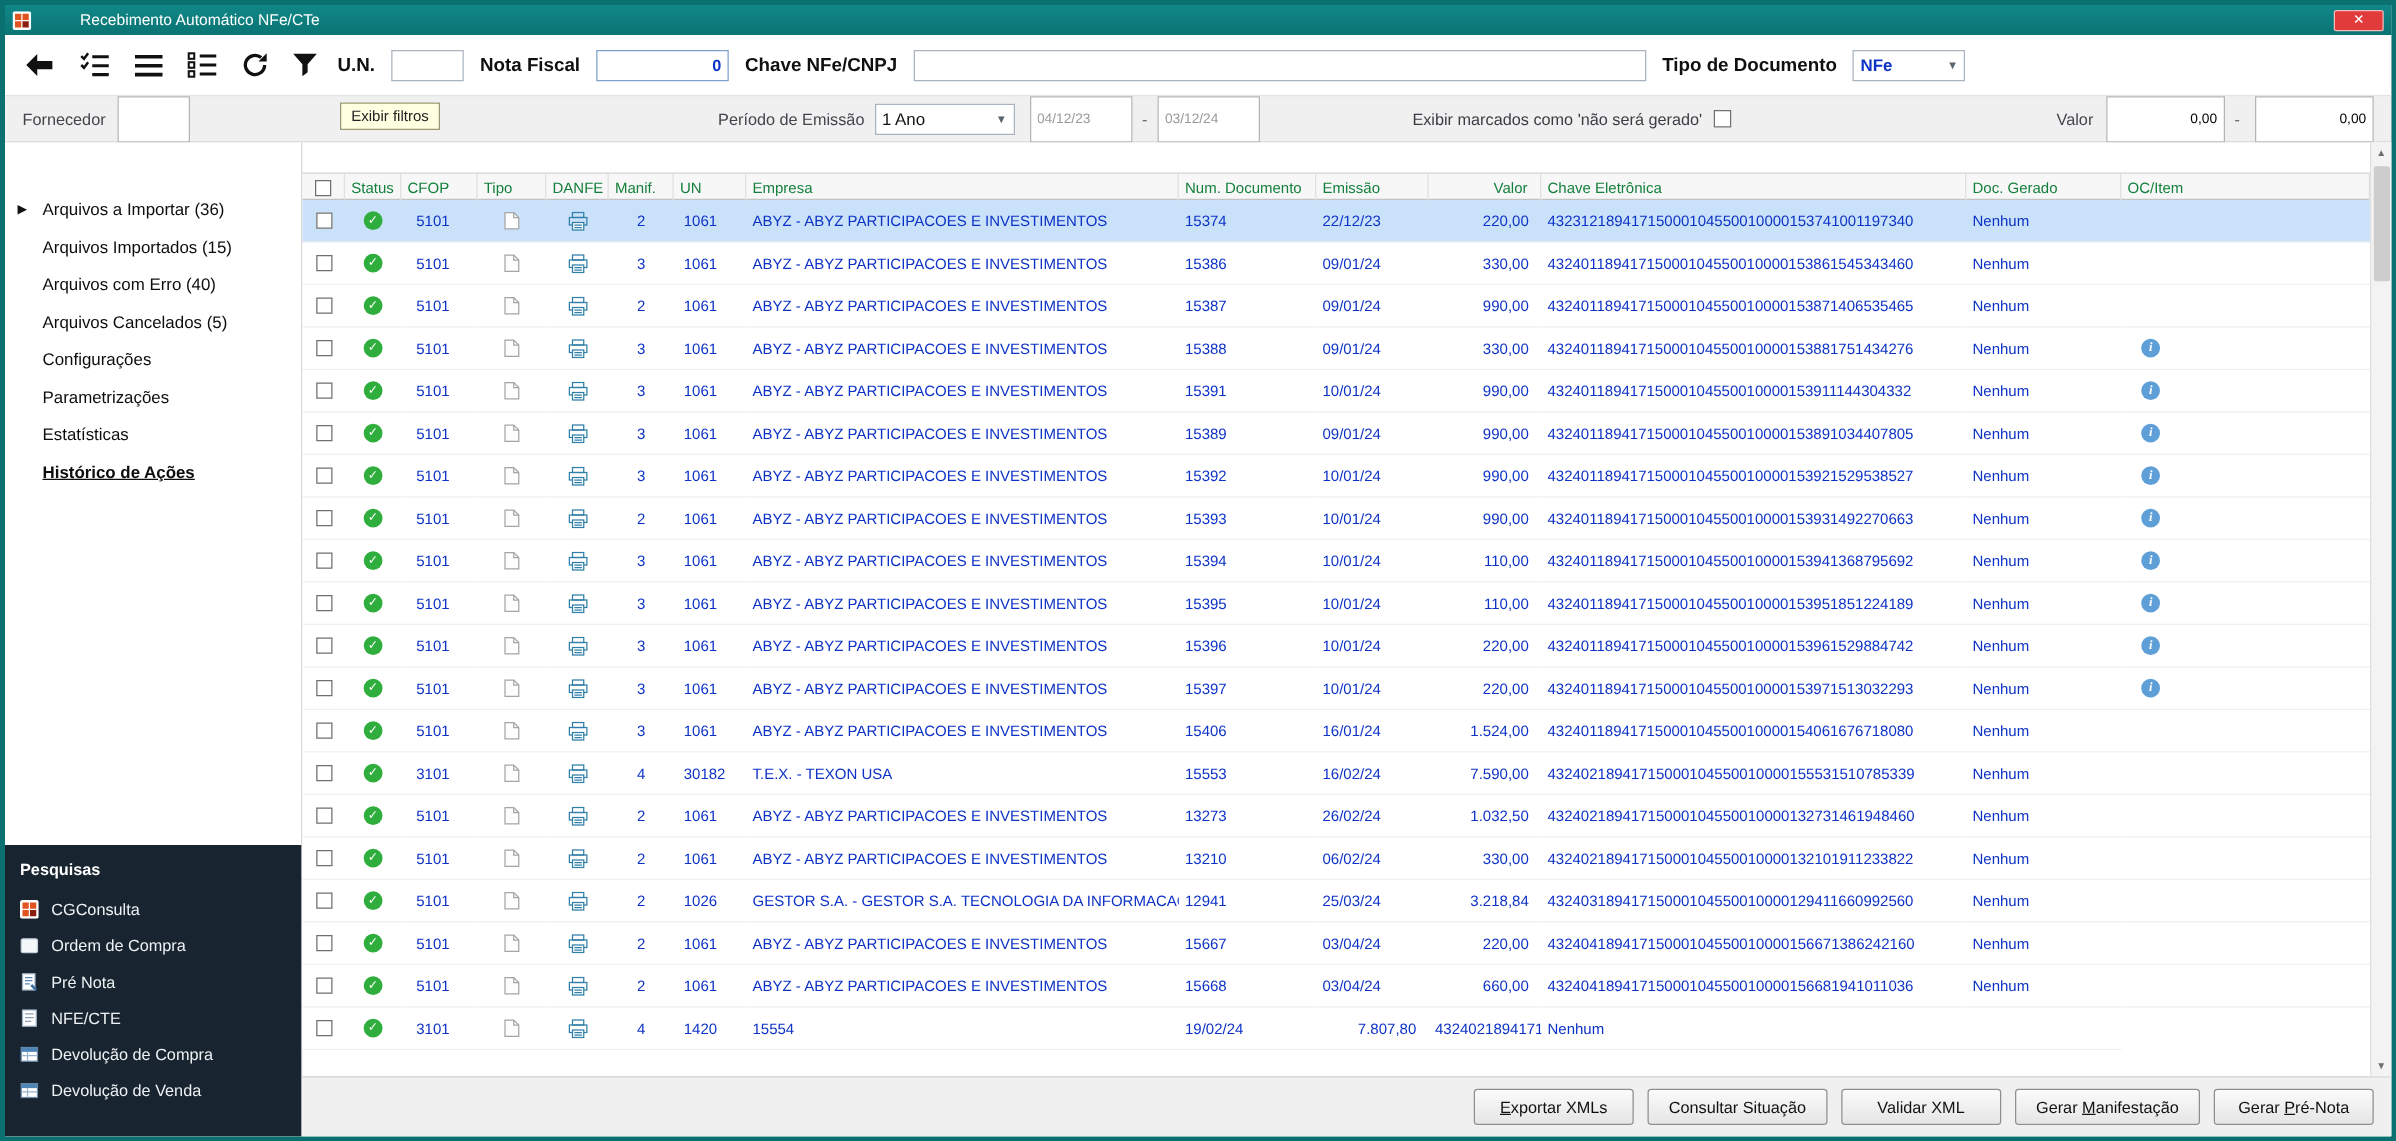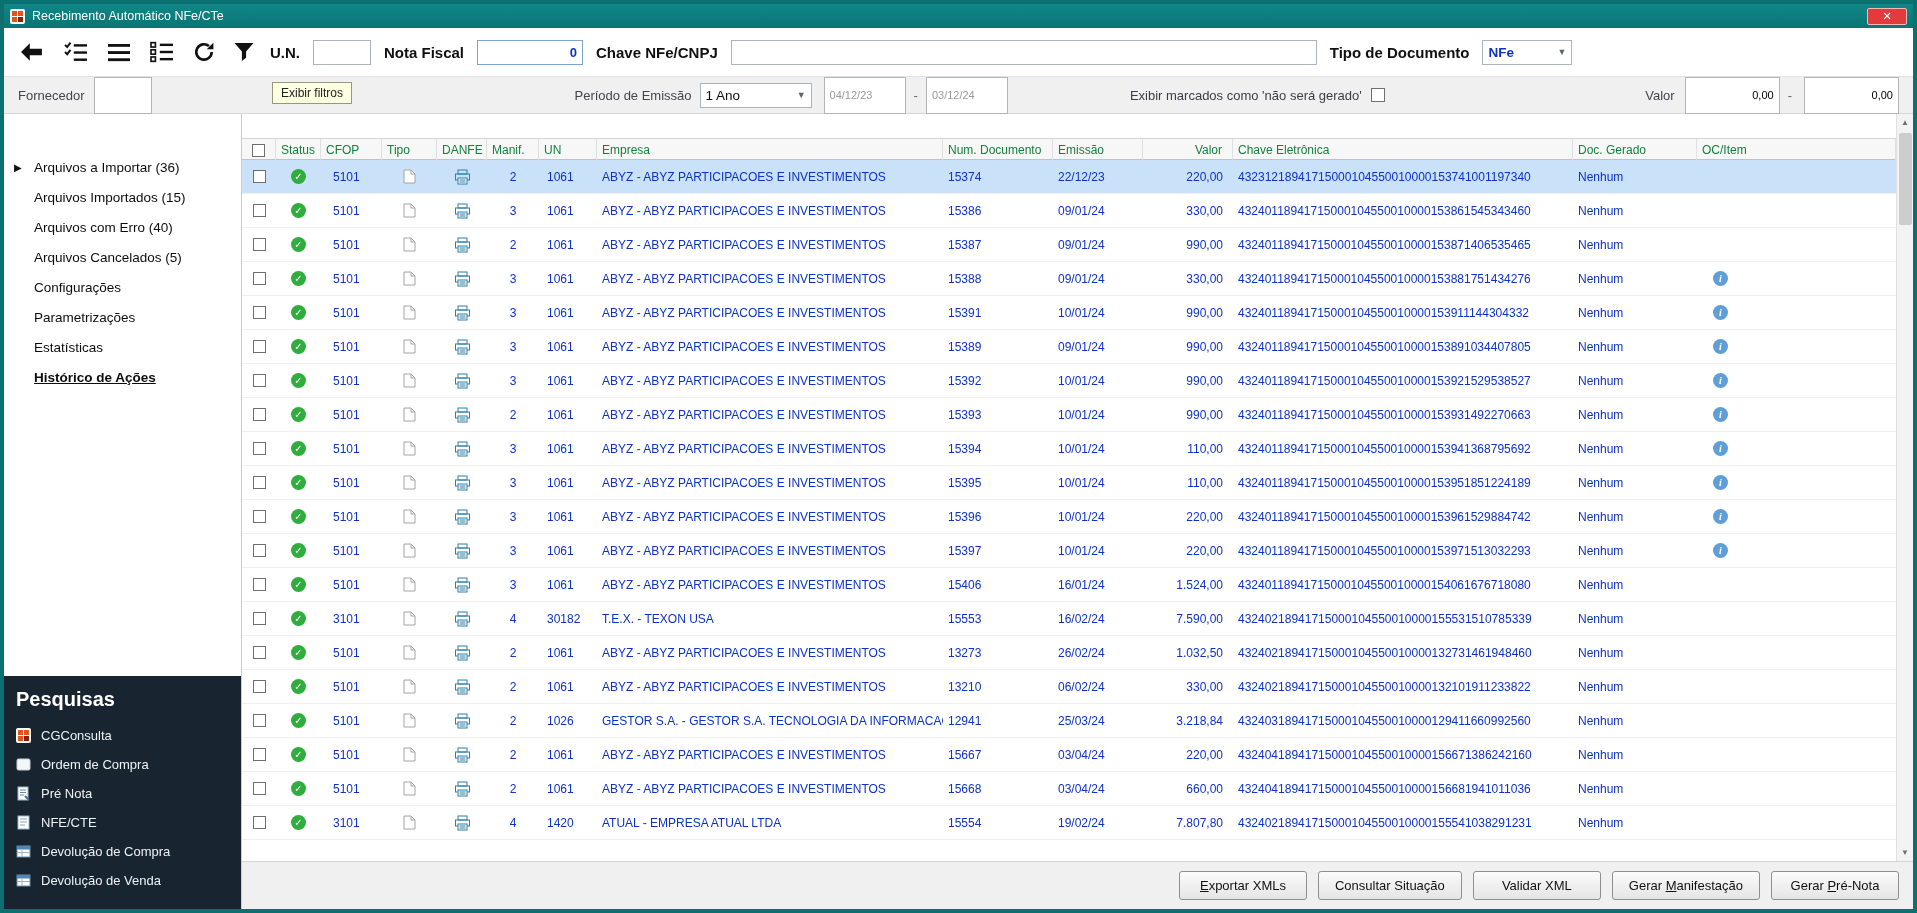--- a/index.html
+++ b/index.html
@@ -1,21 +1,21 @@
 <!DOCTYPE html>
 <html style="--data-blue: #0d32c6; --status-green: #2fae3d; --selection: #c9e2f9; --dark-panel: #18242f;"><head>
 <meta charset="utf-8">
 <style>
   * { box-sizing: border-box; margin: 0; padding: 0; }
   html,body { background:#085f5f; font-family:"Liberation Sans","DejaVu Sans",sans-serif; }
   .window { position:relative; width:1917px; height:913px; border:4px solid #0b7070; background:#fff; display:flex; flex-direction:column; }
 
   
   .titlebar { height:24px; flex:0 0 24px; background:linear-gradient(#118787,#0a7474); display:flex; align-items:center; padding:0 6px; gap:7px; }
-  .title { color:#fff; font-size:12.5px; }
+  .title { color:#fff; font-size:12.5px;margin-left:32px; }
   .close-btn { margin-left:auto; width:40px; height:17px; background:#e23b3b; border:1px solid #f0baba; border-radius:2px; color:#fff; font-size:11px; line-height:1; display:flex; align-items:center; justify-content:center; cursor:default; font-family:inherit; }
 
   
   .toolbar { height:48px; flex:0 0 48px; background:#fff; display:flex; align-items:center; padding:14px 12px; gap:13px; }
   .tool { background:none; border:none; padding:2px; display:flex; align-items:center; cursor:default; }
   .field-label { font-size:15px; font-weight:600; color:#101010; white-space:nowrap; }
   .txt { height:25px; border:1px solid #a9b4c0; font-size:13px; padding:0 5px; font-family:inherit; background:#fff; }
   .un-input { width:58px; }
   .nf-input { width:106px; text-align:right; color:var(--data-blue); font-weight:600; border-color:#7da2ce; }
   .chave-input { width:586px; }
@@ -44,21 +44,21 @@
   
   .body { flex:1; display:flex; min-height:0; }
 
   
   .sidebar { width:238px; flex:0 0 238px; background:#fff; border-right:1px solid #cbcbcb; display:flex; flex-direction:column; }
   .nav { padding-top:38px; flex:1; }
   .nav-item { position:relative; height:30px; display:flex; align-items:center; padding-left:30px; font-size:13.5px; color:#0d0d0d; cursor:default; white-space:nowrap; }
   .nav-arrow { position:absolute; left:10px; font-size:10px; color:#111; }
   .nav-item.active .nav-label { font-weight:bold; text-decoration:underline;text-align:center; }
   .pesquisas { background:var(--dark-panel); height:233px; flex:0 0 233px; padding:12px 12px 0 12px; }
-  .pesq-title { color:#fff; font-size:20px; font-weight:bold; margin-bottom:10px; }
+  .pesq-title { color:#fff; font-size:13px; font-weight:bold; margin-bottom:10px; }
   .pesq-item { display:flex; align-items:center; gap:9px; height:29px; color:#eef2f5; font-size:13px; cursor:default; white-space:nowrap; }
   .pesq-icon { width:16px; height:16px; display:flex; align-items:center; }
 
   
   .main { flex:1; position:relative; background:#fff; display:flex; flex-direction:column; min-width:0; }
   .table-wrap { padding-top:24px; width:calc(100% - 17px); }
   .grid-row { display:grid; grid-template-columns:34px 45px 61px 55px 50px 52px 58px 346px 110px 90px 90px 340px 124px 1fr; align-items:center; }
   .grid-header { background:#f7f7f7; border-top:1px solid #d6d6d6; border-bottom:1px solid #c2c2c2; height:22px; }
   .hcell { height:22px; display:flex; align-items:center; padding:0 5px; font-size:12px; color:#15803d; border-right:1px solid #e0e0e0; overflow:hidden; white-space:nowrap; }
   .hcol-9 { justify-content:flex-end; padding-right:10px; }
@@ -1064,21 +1064,20 @@
                     <rect x="4" y="1" width="9" height="4"></rect>
                     <rect x="1.5" y="5" width="14" height="6"></rect>
                     <rect x="4" y="9" width="9" height="6" fill="#fff"></rect>
                     <line x1="5.5" y1="11" x2="11.5" y2="11"></line>
                     <line x1="5.5" y1="13" x2="11.5" y2="13"></line>
                   </svg>
                 </span>
     </div>
     <div class="cell c-manif">4</div>
     <div class="cell c-un">1420</div>
-    <div class="cell c-empresa">ATUAL - EMPRESA ATUAL LTDA</div>
     <div class="cell c-num">15554</div>
     <div class="cell c-emissao">19/02/24</div>
     <div class="cell c-valor">7.807,80</div>
     <div class="cell c-chave">43240218941715000104550010000155541038291231</div>
     <div class="cell c-doc">Nenhum</div>
     <div class="cell c-oc"></div>
   </div>
           </div>
       </div>
 

